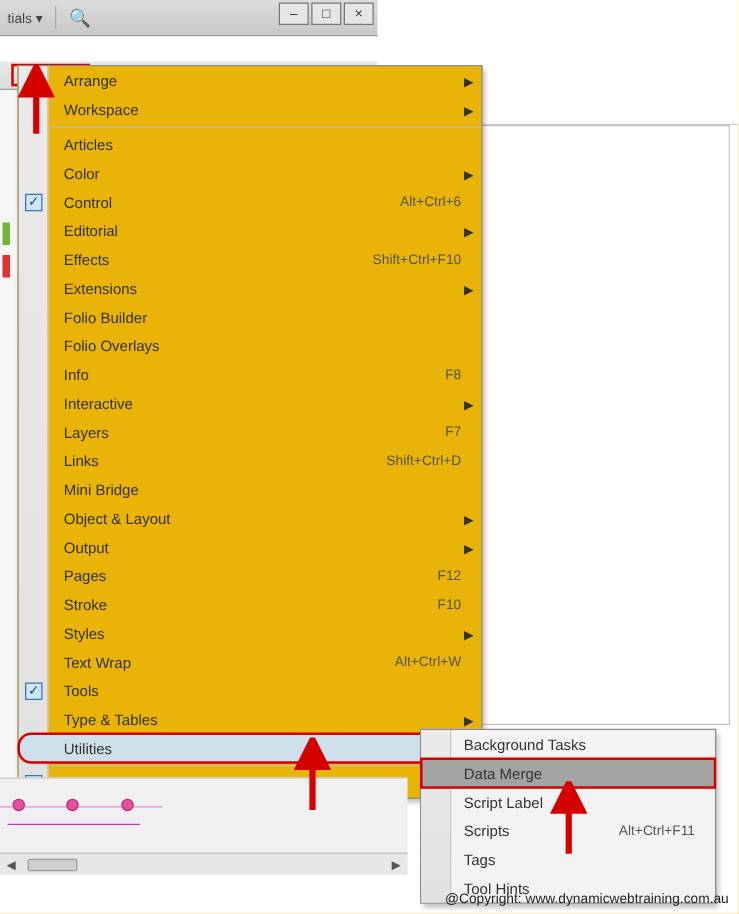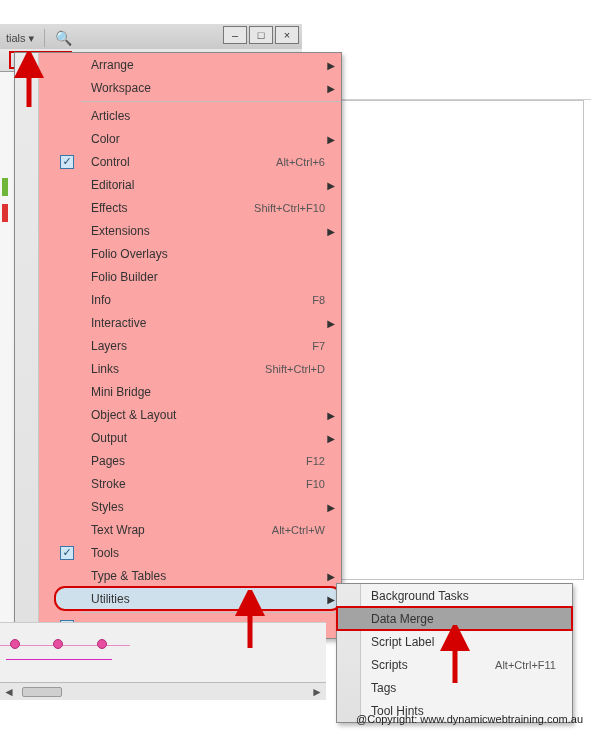--- a/index.html
+++ b/index.html
@@ -12,21 +12,21 @@
     height: 731px;
     position: relative;
     overflow: hidden;
   }
 
   
   .topbar {
     position: absolute; left: 0; top: 0; width: 302px; height: 29px;
     background: linear-gradient(#dcdcdc, #c8c8c8);
     border-bottom: 1px solid #999;
-    display: flex; align-items: center; padding-left: 6px; gap: 10px; margin-top: 24px;
+    display: flex; align-items: center; padding-left: 6px; gap: 10px;
   }
   .topbar .drop { font-size: 11px; color: #444; }
   .topbar .mag { font-size: 14px; color: #555; }
   .winbtns { position: absolute; top: 2px; right: 3px; display: flex; gap: 2px; }
   .winbtn { width: 24px; height: 18px; background: #e6e6e6; border: 1px solid #777;
             display:flex; align-items:center; justify-content:center; font-size:11px; color:#333;}
   .menubar {
     position: absolute; left: 0; top: 29px; width: 302px; height: 23px;
     background: linear-gradient(#e9e9e9,#dcdcdc);
     border-bottom: 1px solid #999;
@@ -35,25 +35,24 @@
   .menubar .menuitem { padding: 2px 10px; font-size: 12px; }
   .menubar .menuitem.active {
     border: 2px solid #d40000; padding: 0 8px;
   }
 
   
   .arrow-svg { position:absolute; pointer-events:none; }
 
   
   .menu {
-    position: absolute; left: 14px; top: 52px; width: 328px;
-    background: #fca5a5;
+    position: absolute; left: 14px; top: 52px; width: 372px;
+    background: #eab308;
     border: 1px solid #8a8a8a;
     box-shadow: 2px 3px 4px rgba(0,0,0,0.25);
-    padding-left: 40px;
   }
   .checkcol {
     width: 24px; flex: 0 0 24px;
     display:flex; align-items:center; justify-content:center;
   }
   .row {
     display: flex; align-items: center; height: 23px;
     padding-right: 16px;
     position: relative;
   }
@@ -176,25 +175,25 @@
       <div class="label">Effects</div>
       <div class="shortcut">Shift+Ctrl+F10</div>
     </div>
     <div class="row">
       <div class="checkcol"></div>
       <div class="label">Extensions</div>
       <div class="caret">▶</div>
     </div>
     <div class="row">
       <div class="checkcol"></div>
+      <div class="label">Folio Builder</div>
+    </div>
+    <div class="row">
+      <div class="checkcol"></div>
       <div class="label">Folio Overlays</div>
-    </div>
-    <div class="row">
-      <div class="checkcol"></div>
-      <div class="label">Folio Builder</div>
     </div>
     <div class="row">
       <div class="checkcol"></div>
       <div class="label">Info</div>
       <div class="shortcut">F8</div>
     </div>
     <div class="row">
       <div class="checkcol"></div>
       <div class="label">Interactive</div>
       <div class="caret">▶</div>

